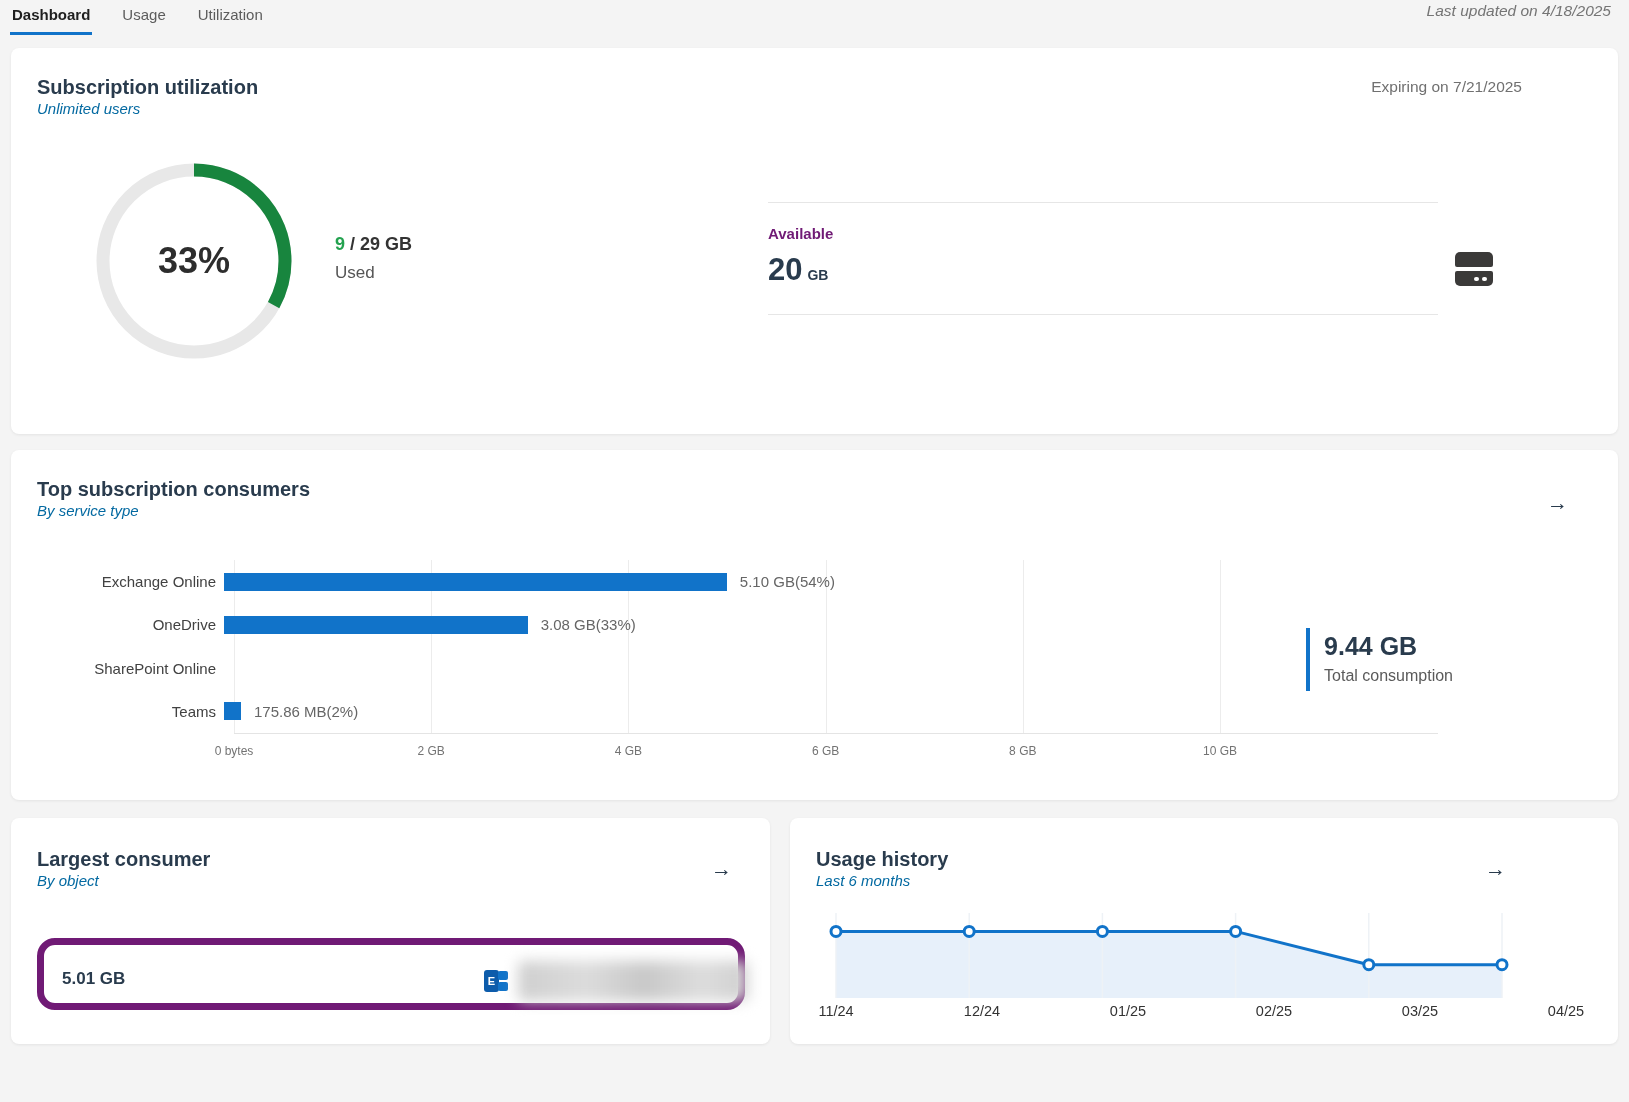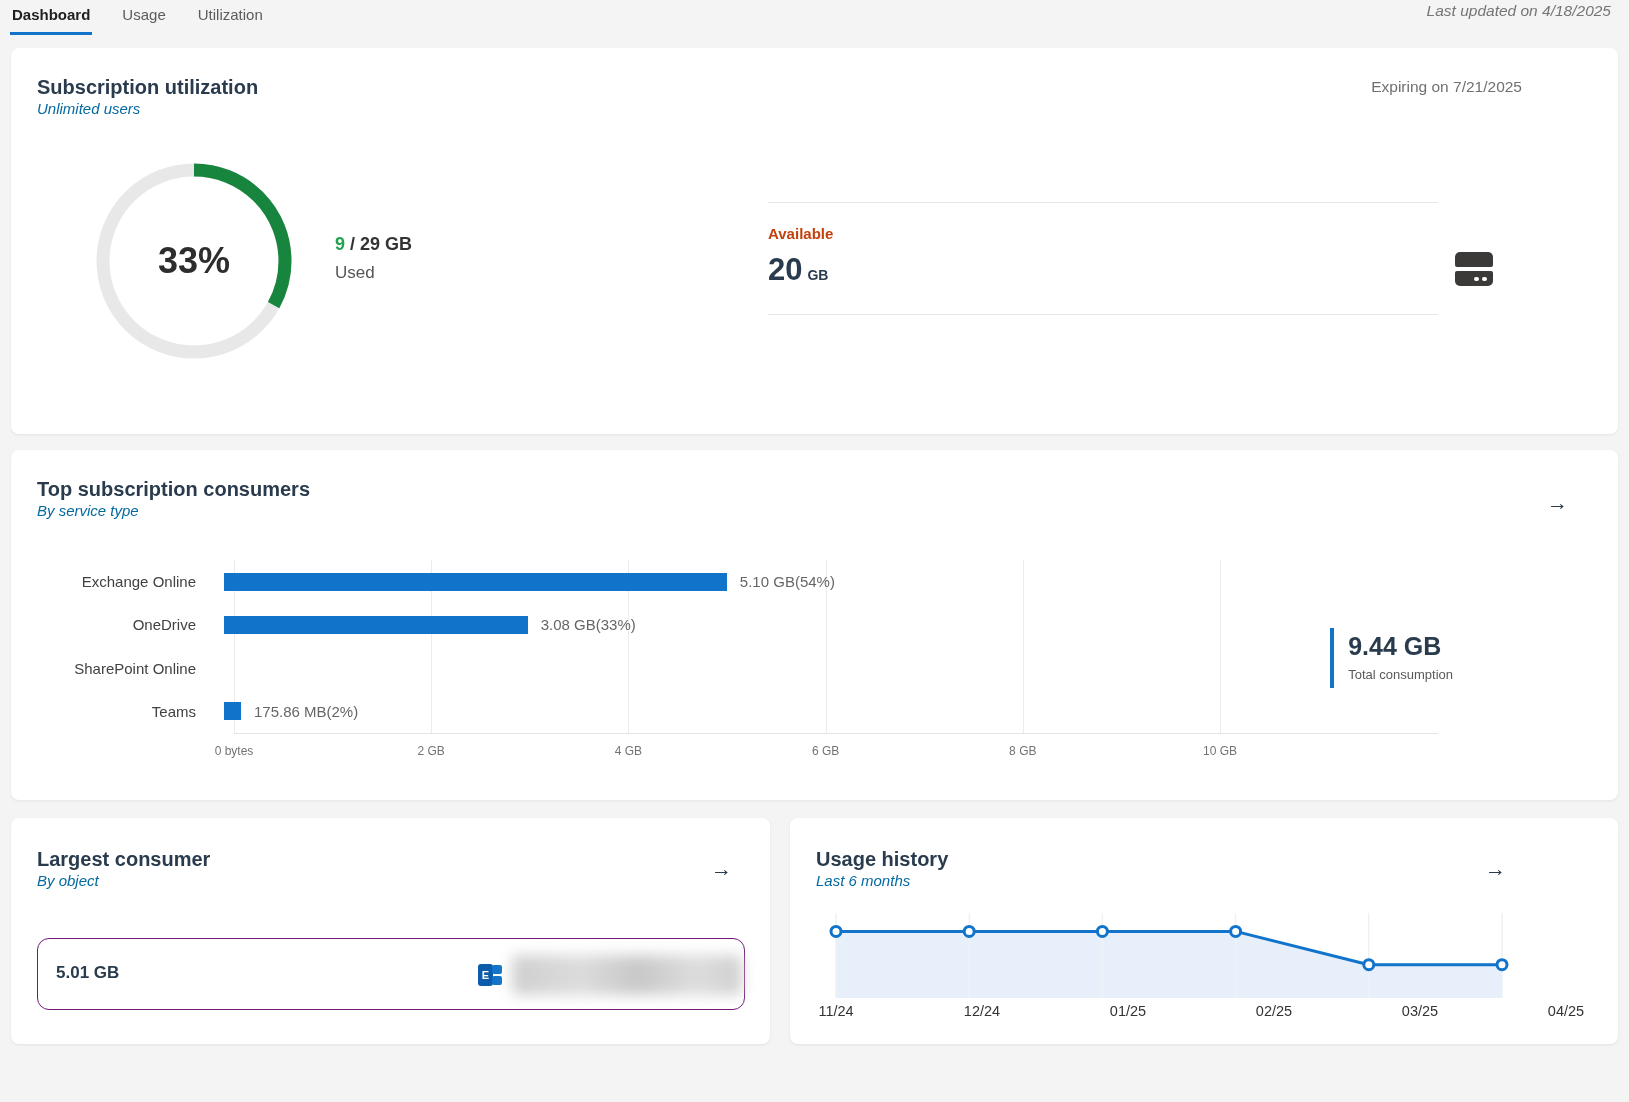--- a/index.html
+++ b/index.html
@@ -30,56 +30,56 @@
   .donut-wrap { position:absolute; left:85px; top:115px; width:196px; height:196px; }
   .donut-wrap svg { position:absolute; left:0; top:0; }
   .donut-center { position:absolute; inset:0; display:flex; align-items:center; justify-content:center;
                   font-size:36px; font-weight:bold; color:#2d2d2d; }
   .used-block { position:absolute; left:324px; top:186px; }
   .used-line { font-size:18px; font-weight:bold; color:#333; }
   .used-line .green { color:#23a24f; }
   .used-caption { font-size:17px; color:#555; margin-top:8px; font-weight:normal; }
   .avail-panel { position:absolute; left:757px; top:154px; width:670px; height:113px;
                  border-top:1px solid #e6e6e6; border-bottom:1px solid #e6e6e6; }
-  .avail-label { font-size:15px; font-weight:bold; color:#c2410c; margin-top:22px; }
+  .avail-label { font-size:15px; font-weight:bold; color:#701a75; margin-top:22px; }
   .avail-value { margin-top:10px; }
   .avail-value .num { font-size:31px; font-weight:bold; color:#293b4d; }
   .avail-value .unit { font-size:14px; font-weight:600; color:#293b4d; margin-left:5px; }
   .storage-icon { position:absolute; left:1444px; top:204px; width:38px; height:34px; }
   .storage-icon .r1 { position:absolute; left:0; right:0; top:0; height:15px; background:#3b3a39; border-radius:5px 5px 2px 2px; }
   .storage-icon .r2 { position:absolute; left:0; right:0; bottom:0; height:15px; background:#3b3a39; border-radius:2px 2px 5px 5px; }
   .storage-icon .dot { position:absolute; width:4.5px; height:4.5px; border-radius:50%; background:#fff; bottom:5px; }
   .storage-icon .d1 { left:19px; } .storage-icon .d2 { left:27px; }
 
   
   #card-consumers { left:11px; top:450px; width:1607px; height:350px; }
   #card-consumers .hd { position:absolute; left:26px; top:28px; }
   #card-consumers .card-arrow { right:50px; top:42px; }
   .barchart { position:absolute; left:0; top:110px; width:100%; }
   .bar-plot { position:absolute; left:223px; top:0; width:986px; height:173px; }
   .grid-line { position:absolute; top:0; bottom:0; width:1px; background:#ececec; }
   .axis-base { position:absolute; left:223px; top:173px; width:1204px; height:1px; background:#e4e4e4; }
   .bar-rows { position:relative; }
   .bar-row { display:flex; align-items:center; height:43.25px; }
-  .bar-label { width:213px; text-align:right; padding-right:28px; font-size:15px; color:#424242; flex:none; }
+  .bar-label { width:213px; text-align:right; padding-right:8px; font-size:15px; color:#424242; flex:none; }
   .bar-track { position:relative; width:986px; flex:none; display:flex; align-items:center; overflow:visible; }
   .bar-fill { height:18px; flex:none; }
   .bar-value { font-size:15px; color:#666; margin-left:13px; white-space:nowrap; }
   .bar-axis { position:absolute; left:223px; top:184px; width:986px; height:20px; }
   .bar-tick { position:absolute; transform:translateX(-50%); font-size:12px; color:#737373; white-space:nowrap; }
   .total-block { position:absolute; right:165px; top:178px; border-left:4px solid #1173c9; padding:4px 0 6px 14px; }
   .total-value { font-size:25px; font-weight:bold; color:#293b4d; }
-  .total-caption { font-size:13px; color:#5a5a5a; margin-top:6px; }
+  .total-caption { font-size:16px; color:#5a5a5a; margin-top:6px; }
 
   
   #card-largest { left:11px; top:818px; width:759px; height:226px; }
   #card-largest .hd { position:absolute; left:26px; top:30px; }
   #card-largest .card-arrow { right:38px; top:40px; }
   .consumer-box { position:absolute; left:26px; top:120px; width:708px; height:72px;
-                  border:1px solid #701a75; border-radius:12px; background:#fff; cursor:pointer; }
+                  border:7px solid #701a75; border-radius:18px; background:#fff; cursor:pointer; }
   .consumer-size { position:absolute; left:18px; top:24px; font-size:17px; font-weight:bold; color:#293b4d; }
   .consumer-obj { position:absolute; left:438px; top:16px; display:flex; align-items:center; gap:10px; }
   .exch-icon { position:relative; width:26px; height:28px; flex:none; }
   .exch-icon .body { position:absolute; left:2px; top:3px; width:15px; height:22px; background:#0d5cab; border-radius:3px;
                      color:#fff; font-size:11px; font-weight:bold; display:flex; align-items:center; justify-content:center; }
   .exch-icon .b1 { position:absolute; right:0; top:4px; width:10px; height:9px; background:#1173c9; border-radius:2px; }
   .exch-icon .b2 { position:absolute; right:0; bottom:4px; width:10px; height:9px; background:#1173c9; border-radius:2px; }
   .blurred-name { width:230px; height:40px; border-radius:5px; filter:blur(7px);
                   background:linear-gradient(90deg,#cfcfcf 0%,#dcdcdc 30%,#c8c8c8 55%,#dddddd 80%,#d0d0d0 100%); }
 

